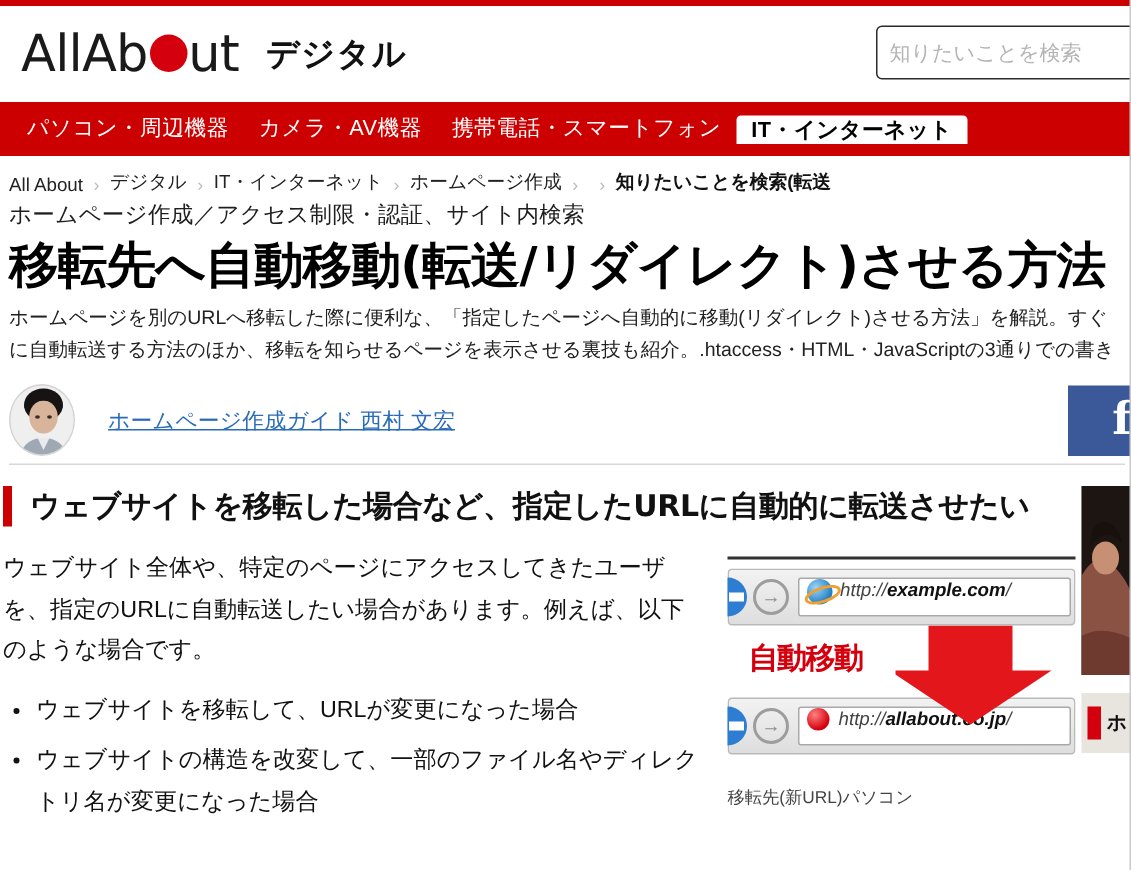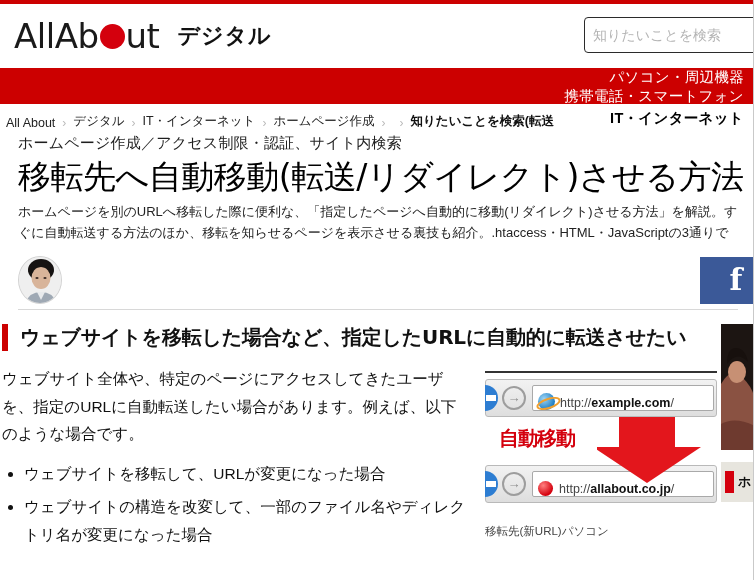--- a/index.html
+++ b/index.html
@@ -90,24 +90,23 @@
     font-family: "Liberation Sans", sans-serif;
     background: transparent;
   }
   .search-box input::placeholder { color: #b4b4b4; }
 
   
   .nav {
     background: #cc0000;
     height: 36px;
     display: flex;
-    align-items: flex-end;
+    align-items: center;
     padding-left: 8px;
     border-bottom: 2px solid #cc0000;
-    flex-direction: column;
   }
   .nav-item {
     color: #ffffff;
     font-size: 14.5px;
     display: flex;
     align-items: center;
     padding: 0 10px;
     white-space: nowrap;
     letter-spacing: 0.3px;
   }
@@ -135,31 +134,31 @@
   .crumb.link { color: #222; }
   .crumb.last { color: #111; font-weight: 700; }
   .crumb-sep {
     color: #bbbbbb;
     margin: 0 7px;
     font-size: 12px;
   }
 
   
   .article {
-    padding: 0 16px;
+    padding: 0 4px;
   }
   .kicker {
     font-size: 15px;
     color: #1e1e1e;
     margin: 4px 0 6px 2px;
     letter-spacing: 0.2px;
   }
   h1.title {
     font-size: 33px;
-    font-weight: 400;
+    font-weight: 700;
     line-height: 1.12;
     color: #000;
     letter-spacing: -0.5px;
     white-space: nowrap;
     margin: 0 0 6px 2px;
     font-family: "DejaVu Sans", "Liberation Sans", sans-serif;
   }
   .lede {
     font-size: 13px;
     line-height: 1.6;
@@ -292,22 +291,23 @@
   }
   .brow .fwd {
     width: 24px; height: 24px; border-radius: 50%;
     border: 2px solid #9d9d9d; margin-left: 4px; flex: 0 0 auto;
     display: flex; align-items: center; justify-content: center;
     color: #8d8d8d; font-size: 13px;
   }
   .urlbar {
     flex: 1; height: 26px; margin: 0 2px 0 6px;
     background: #fff; border: 1px solid #a9a9a9; border-radius: 2px;
-    display: flex; align-items: flex-end; padding-left: 5px;
-    overflow: hidden;
+    display: flex; align-items: flex-start; padding-left: 5px;
+    overflow: hidden;
+    font-style: italic;
   }
   .fav-ie {
     width: 17px; height: 17px; flex: 0 0 auto; margin-right: 5px;
     border-radius: 50%;
     background: radial-gradient(circle at 35% 35%, #9fd5f5, #1f7fc4 70%);
     position: relative;
   }
   .fav-ie::after{
     content:""; position:absolute; left:-2px; top:5px; width:21px; height:7px;
     border:2px solid #f0a030; border-radius:50%; transform:rotate(-18deg);
@@ -385,20 +385,21 @@
       <span class="logo-sub">デジタル</span>
     </div>
 
     <div class="search-box">
       <input type="text" placeholder="知りたいことを検索" style="">
     </div>
   </div>
 
   <div class="nav">
     <div class="nav-item">パソコン・周辺機器</div>
+    <div class="nav-item">カメラ・AV機器</div>
     <div class="nav-item">携帯電話・スマートフォン</div>
     <div class="nav-item active">IT・インターネット</div>
   </div>
 
   <div class="breadcrumb">
     <span class="crumb link">All About</span>
     <span class="crumb-sep">›</span>
     <span class="crumb link">デジタル</span>
     <span class="crumb-sep">›</span>
     <span class="crumb link">IT・インターネット</span>
@@ -420,20 +421,21 @@
           <rect width="44" height="48" fill="#efefef"></rect>
           <ellipse cx="22" cy="13" rx="13" ry="11" fill="#161312"></ellipse>
           <ellipse cx="22" cy="21" rx="9.5" ry="11" fill="#d8b49a"></ellipse>
           <path d="M9 15 q13 -10 26 0 q-4 -12 -13 -12 q-9 0 -13 12z" fill="#161312"></path>
           <ellipse cx="18" cy="21" rx="1.6" ry="1.1" fill="#3a2b25"></ellipse>
           <ellipse cx="26" cy="21" rx="1.6" ry="1.1" fill="#3a2b25"></ellipse>
           <path d="M6 48 q3 -13 16 -13 q13 0 16 13z" fill="#9fa9b4"></path>
           <path d="M18 35 l4 8 l4 -8z" fill="#e8eaec"></path>
         </svg>
       </div>
+      <a class="author-link" href="#">ホームページ作成ガイド 西村 文宏</a>
       <div class="fb-btn">
         <span class="f">f</span>
       </div>
     </div>
   </div>
 
   <div class="content-wrap">
     <div class="main-col">
 
       <h2 class="section-title">ウェブサイトを移転した場合など、指定したURLに自動的に転送させたい</h2>

